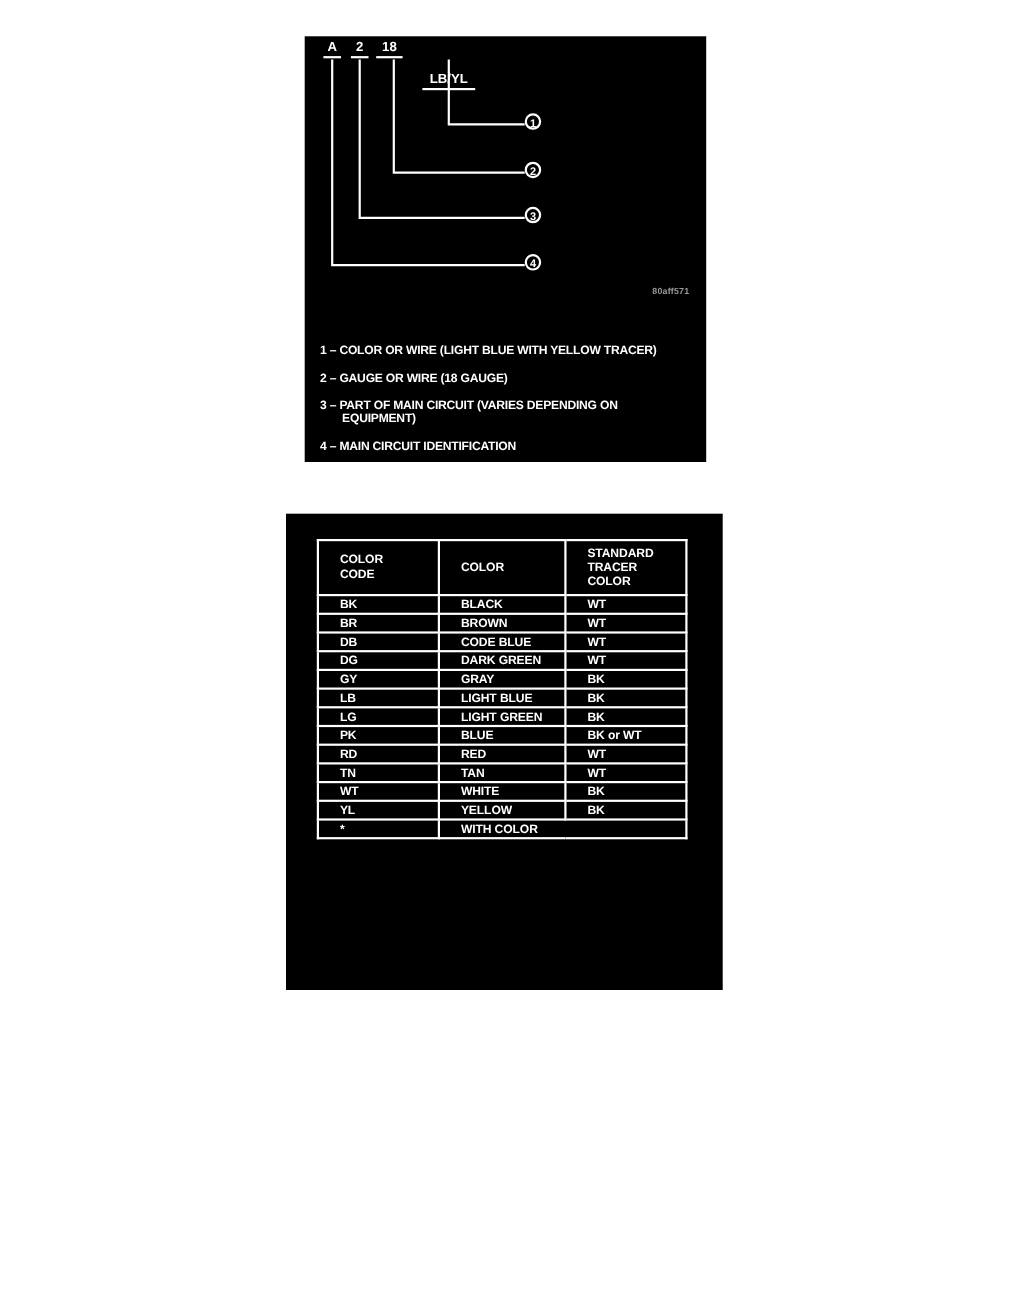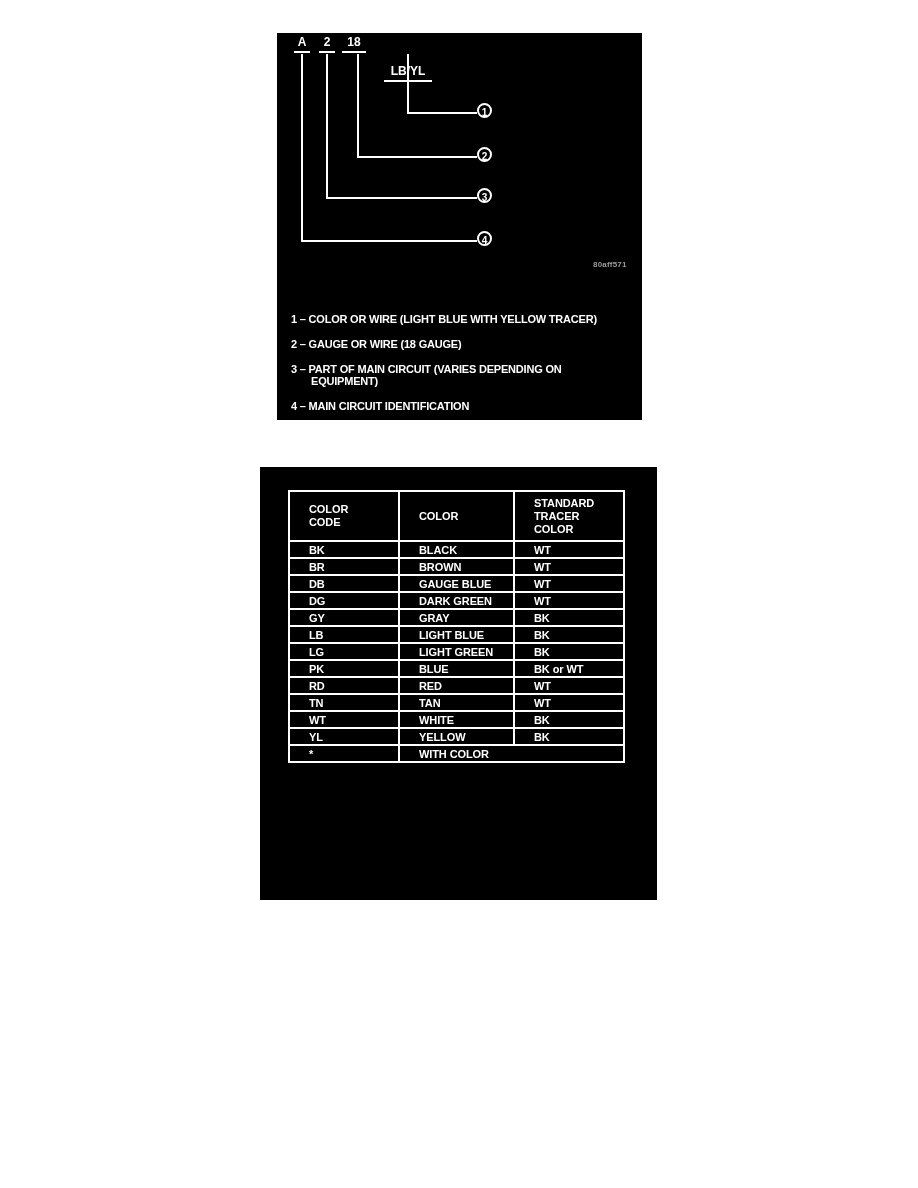--- a/index.html
+++ b/index.html
@@ -172,21 +172,21 @@
             <td>BLACK</td>
             <td>WT</td>
           </tr>
           <tr>
             <td>BR</td>
             <td>BROWN</td>
             <td>WT</td>
           </tr>
           <tr>
             <td>DB</td>
-            <td>GAUGE BLUE</td>
+            <td>CODE BLUE</td>
             <td>WT</td>
           </tr>
           <tr>
             <td>DG</td>
             <td>DARK GREEN</td>
             <td>WT</td>
           </tr>
           <tr>
             <td>GY</td>
             <td>GRAY</td>

